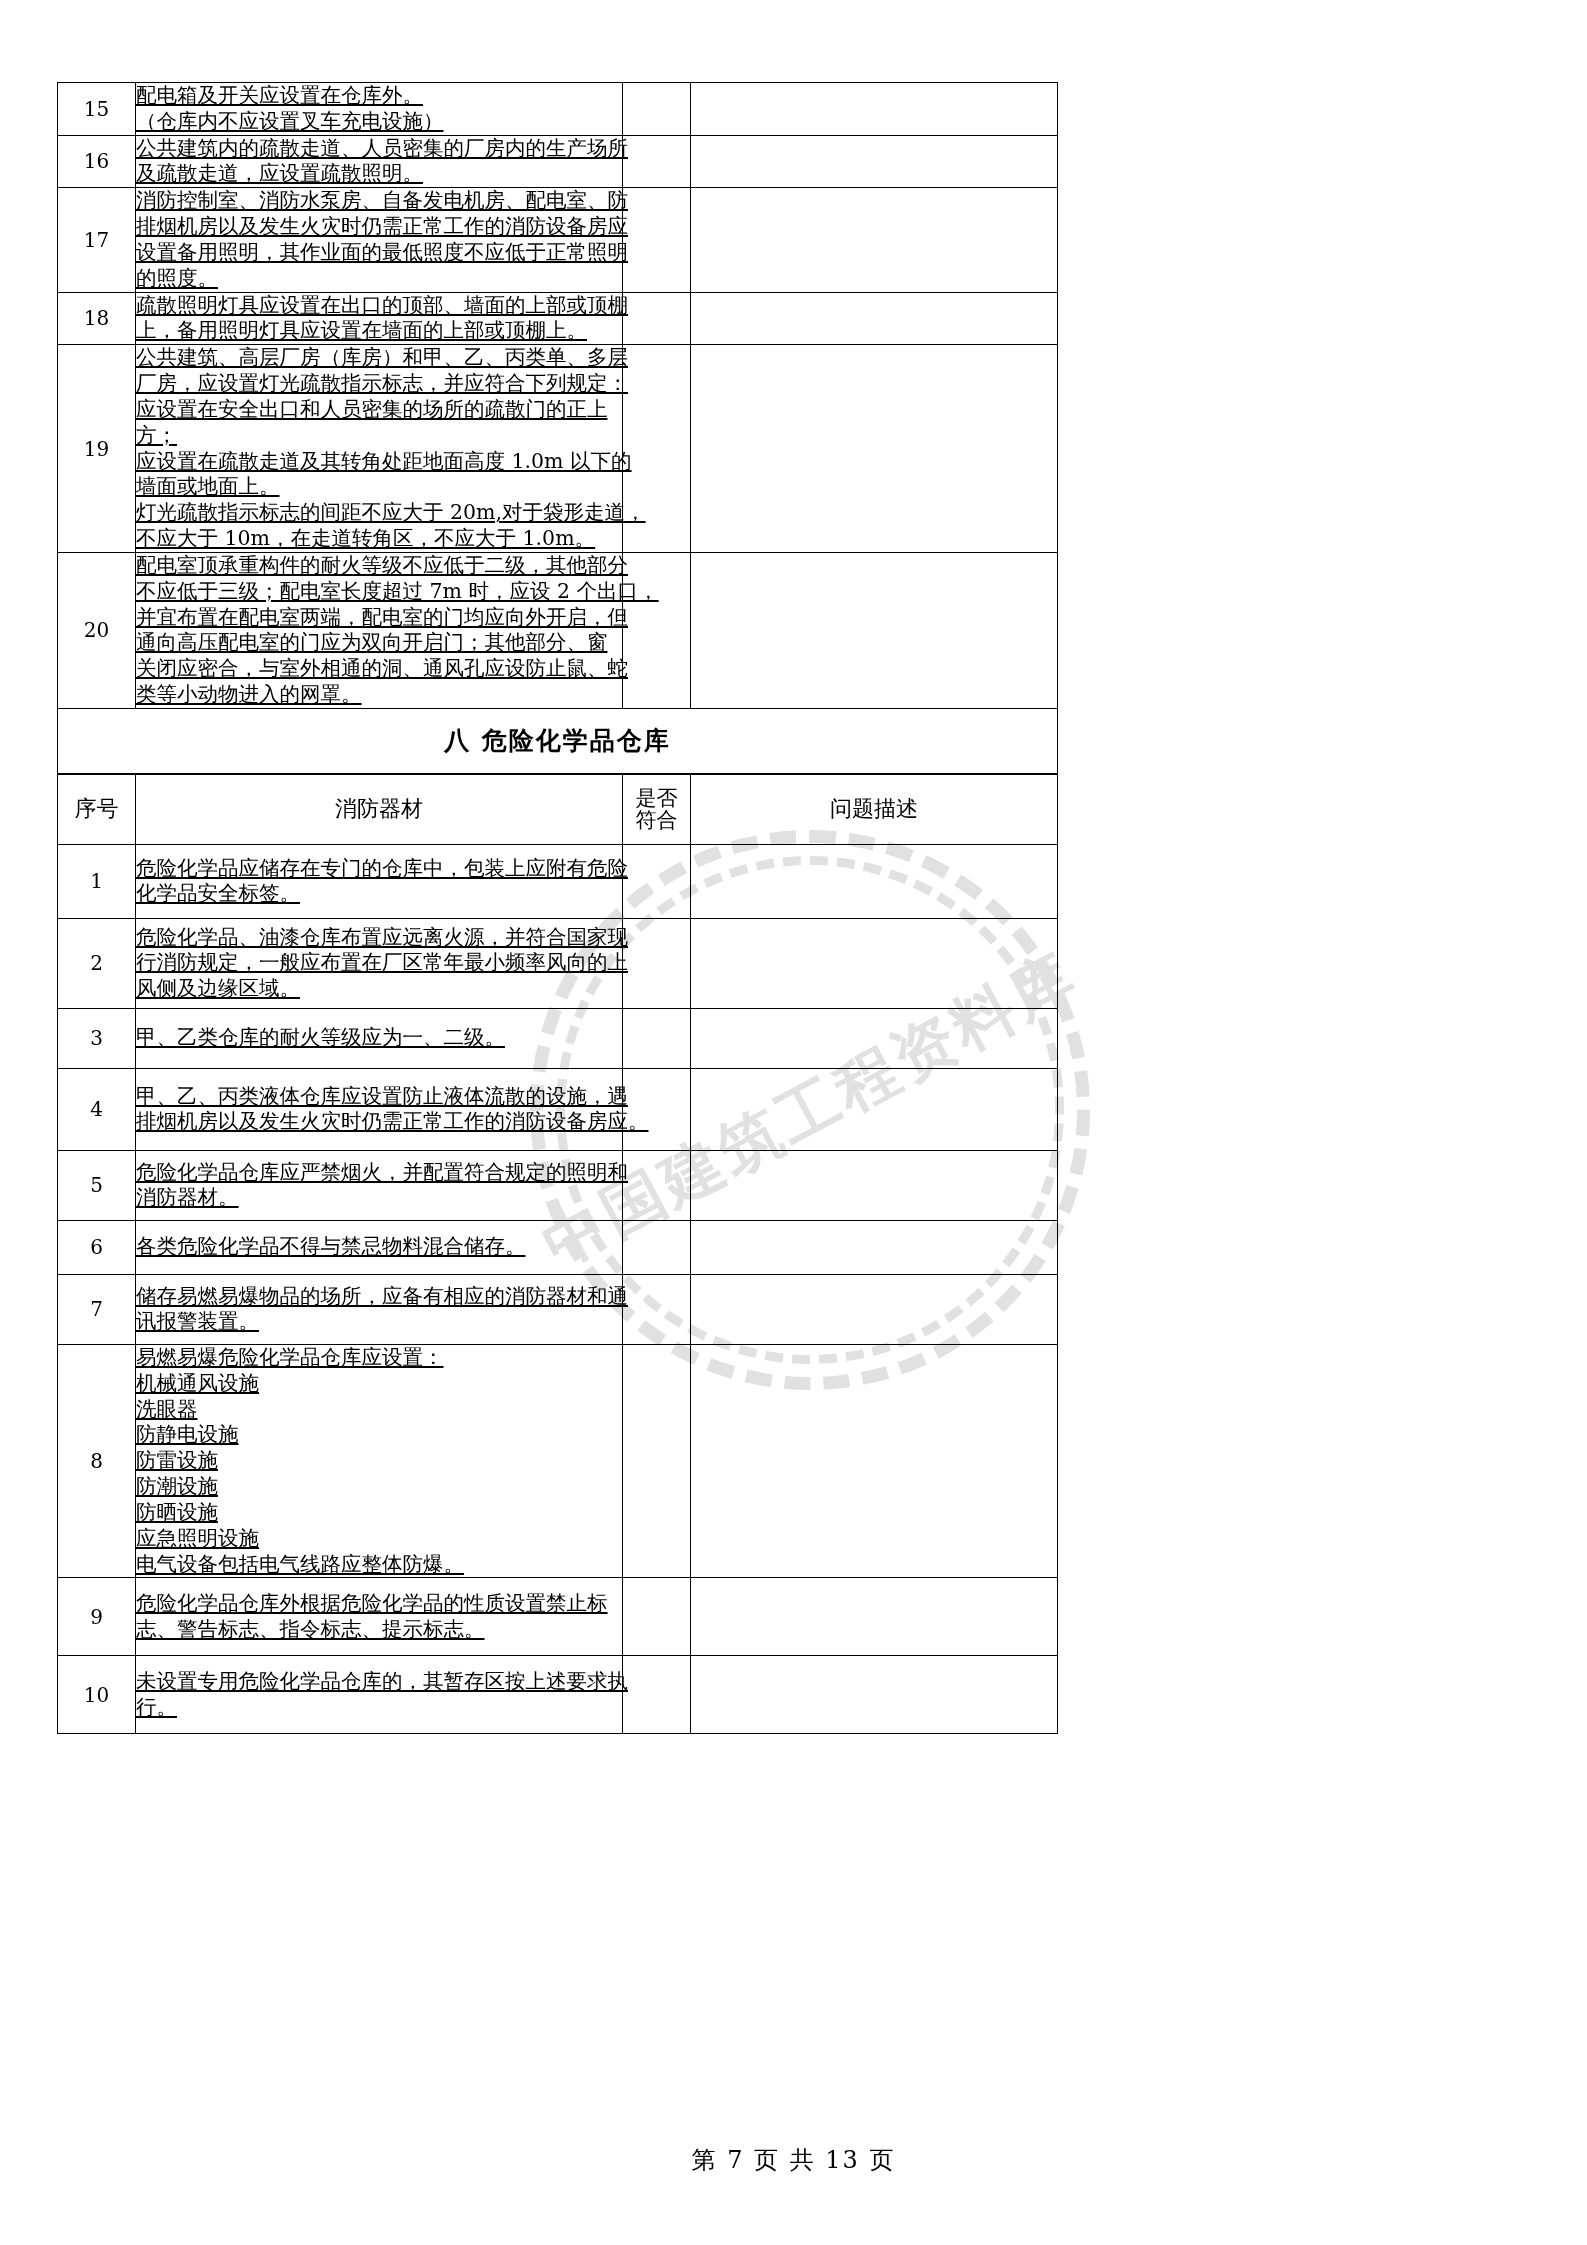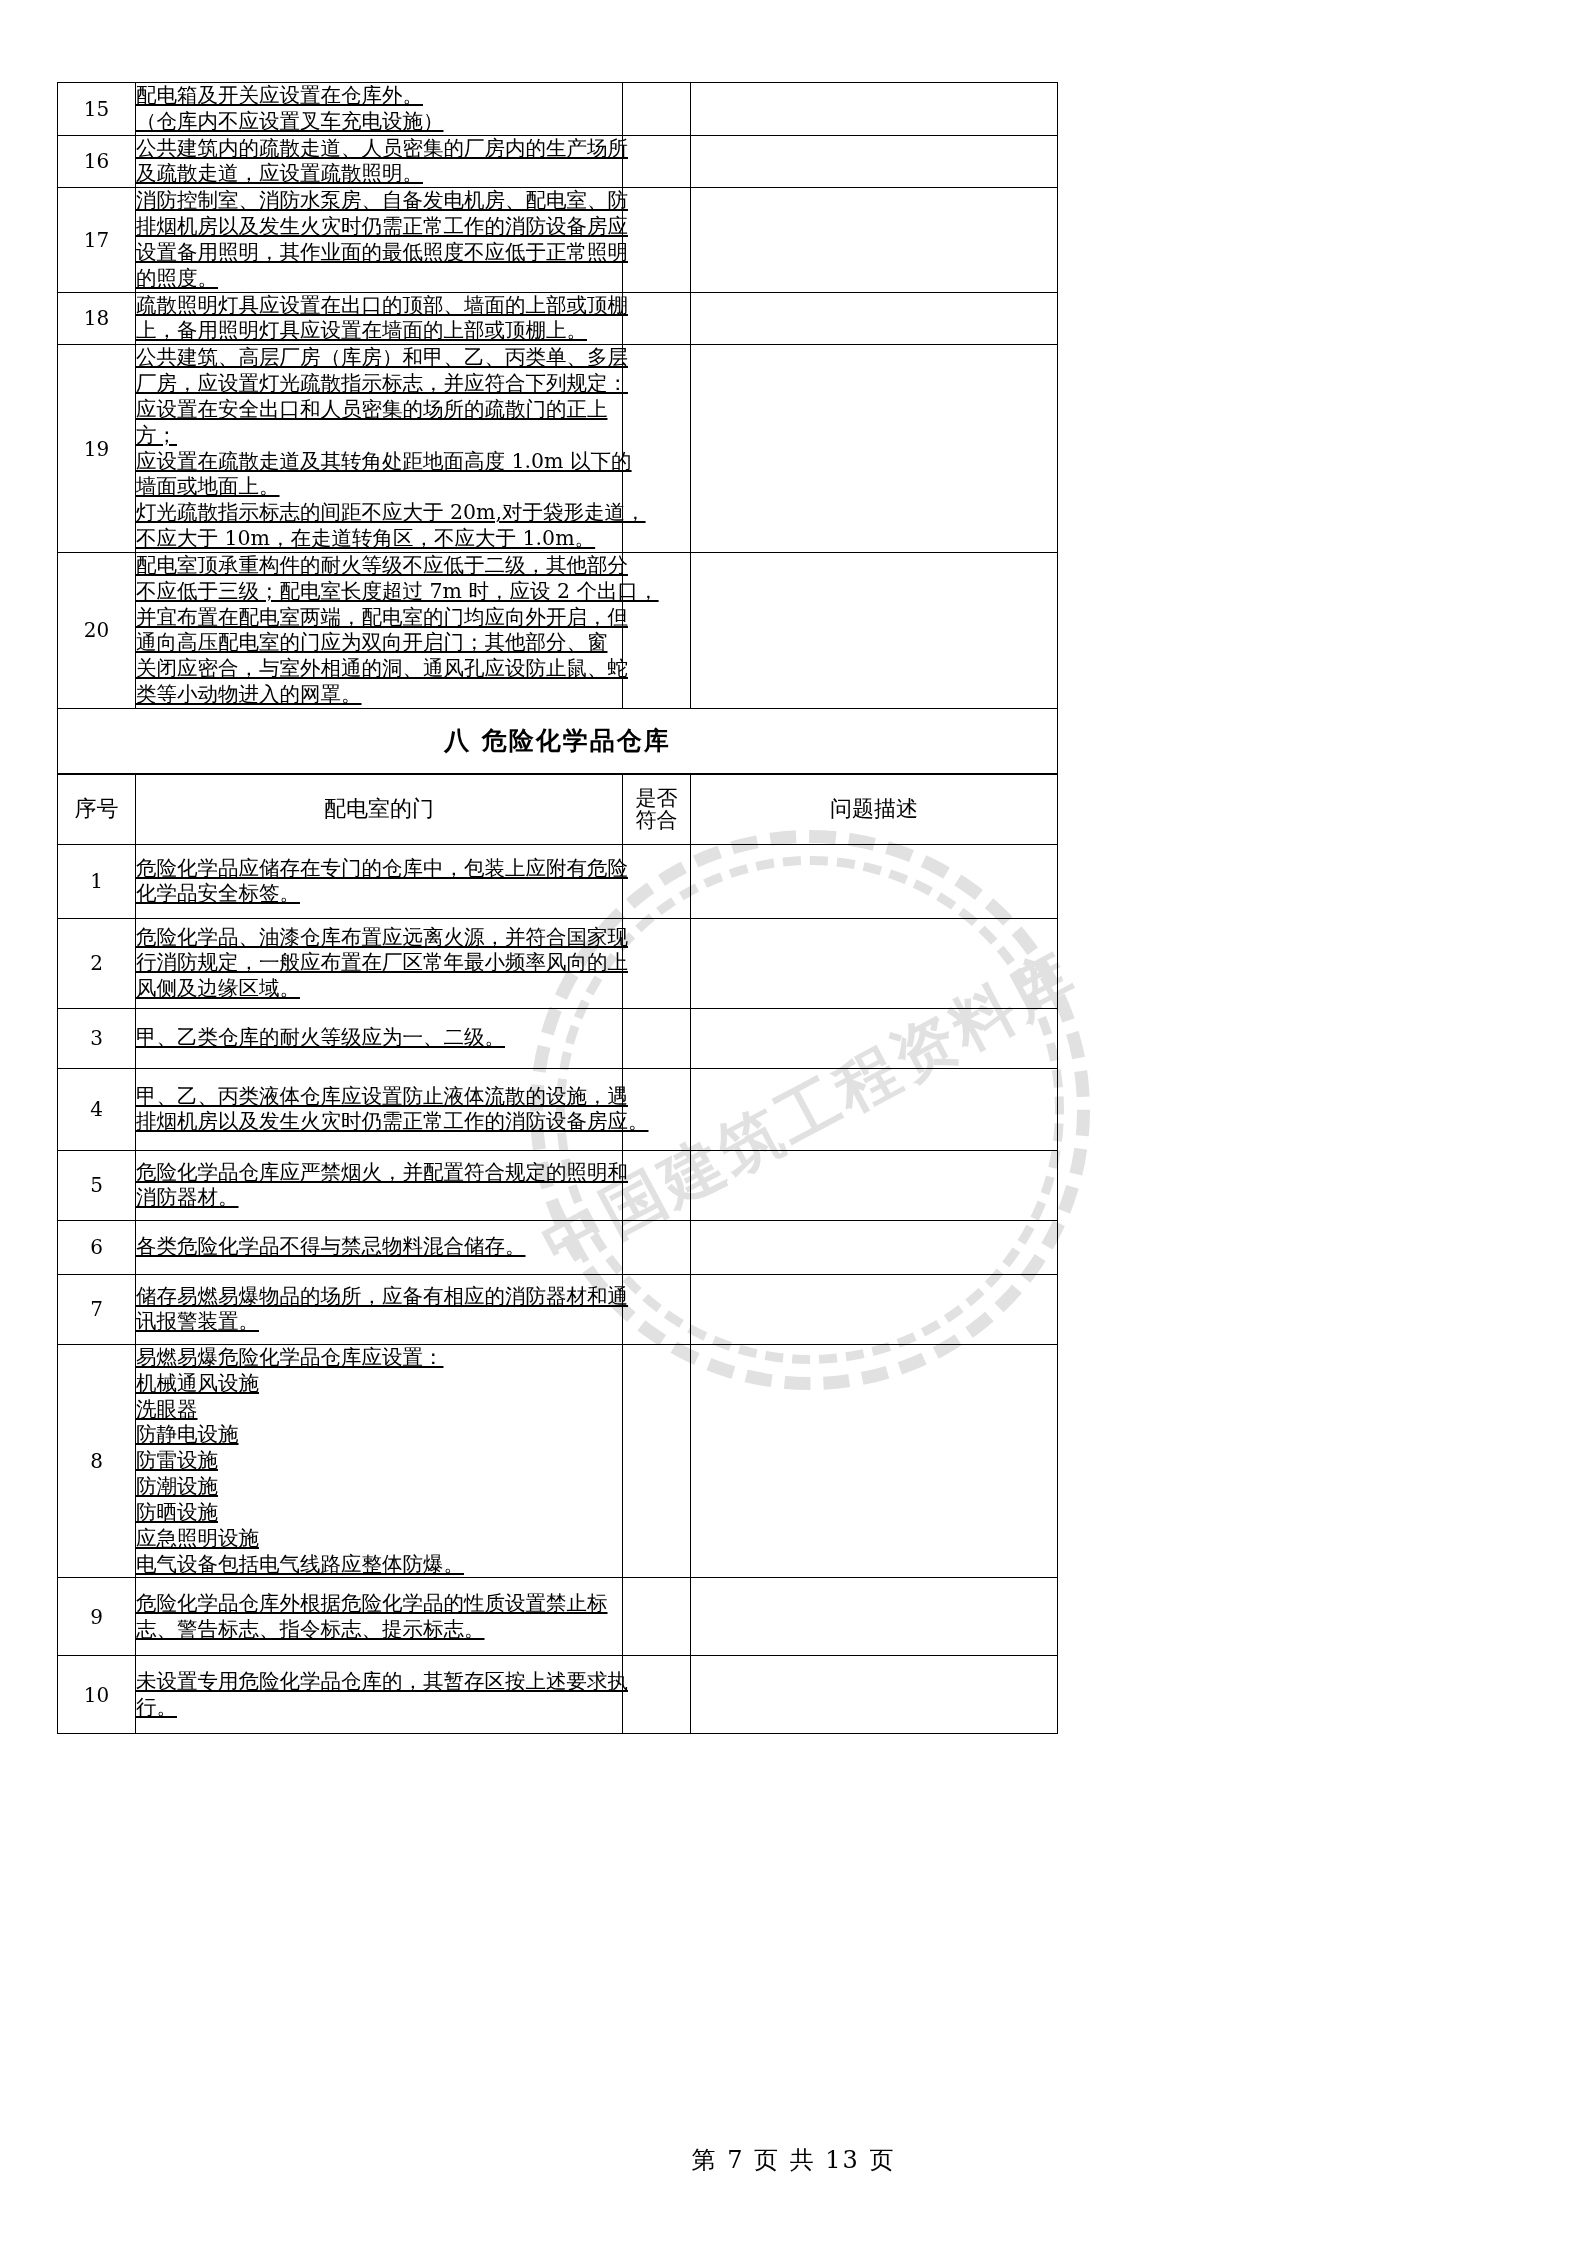--- a/index.html
+++ b/index.html
@@ -247,21 +247,21 @@
       <colgroup>
         <col class="c-no">
           <col class="c-content">
           <col class="c-ok">
           <col class="c-desc">
       </colgroup>
       <tbody>
 
         <tr style="height: 70px;">
           <td class="hdr">序号</td>
-          <td class="hdr">配电室的门</td>
+          <td class="hdr">消防器材</td>
           <td class="hdr">
             <span class="stack">
               <span>是</span>
               <span>符</span>
             </span><span class="stack">
               <span>否</span>
               <span>合</span>
             </span>
           </td>
           <td class="hdr">问题描述</td>

